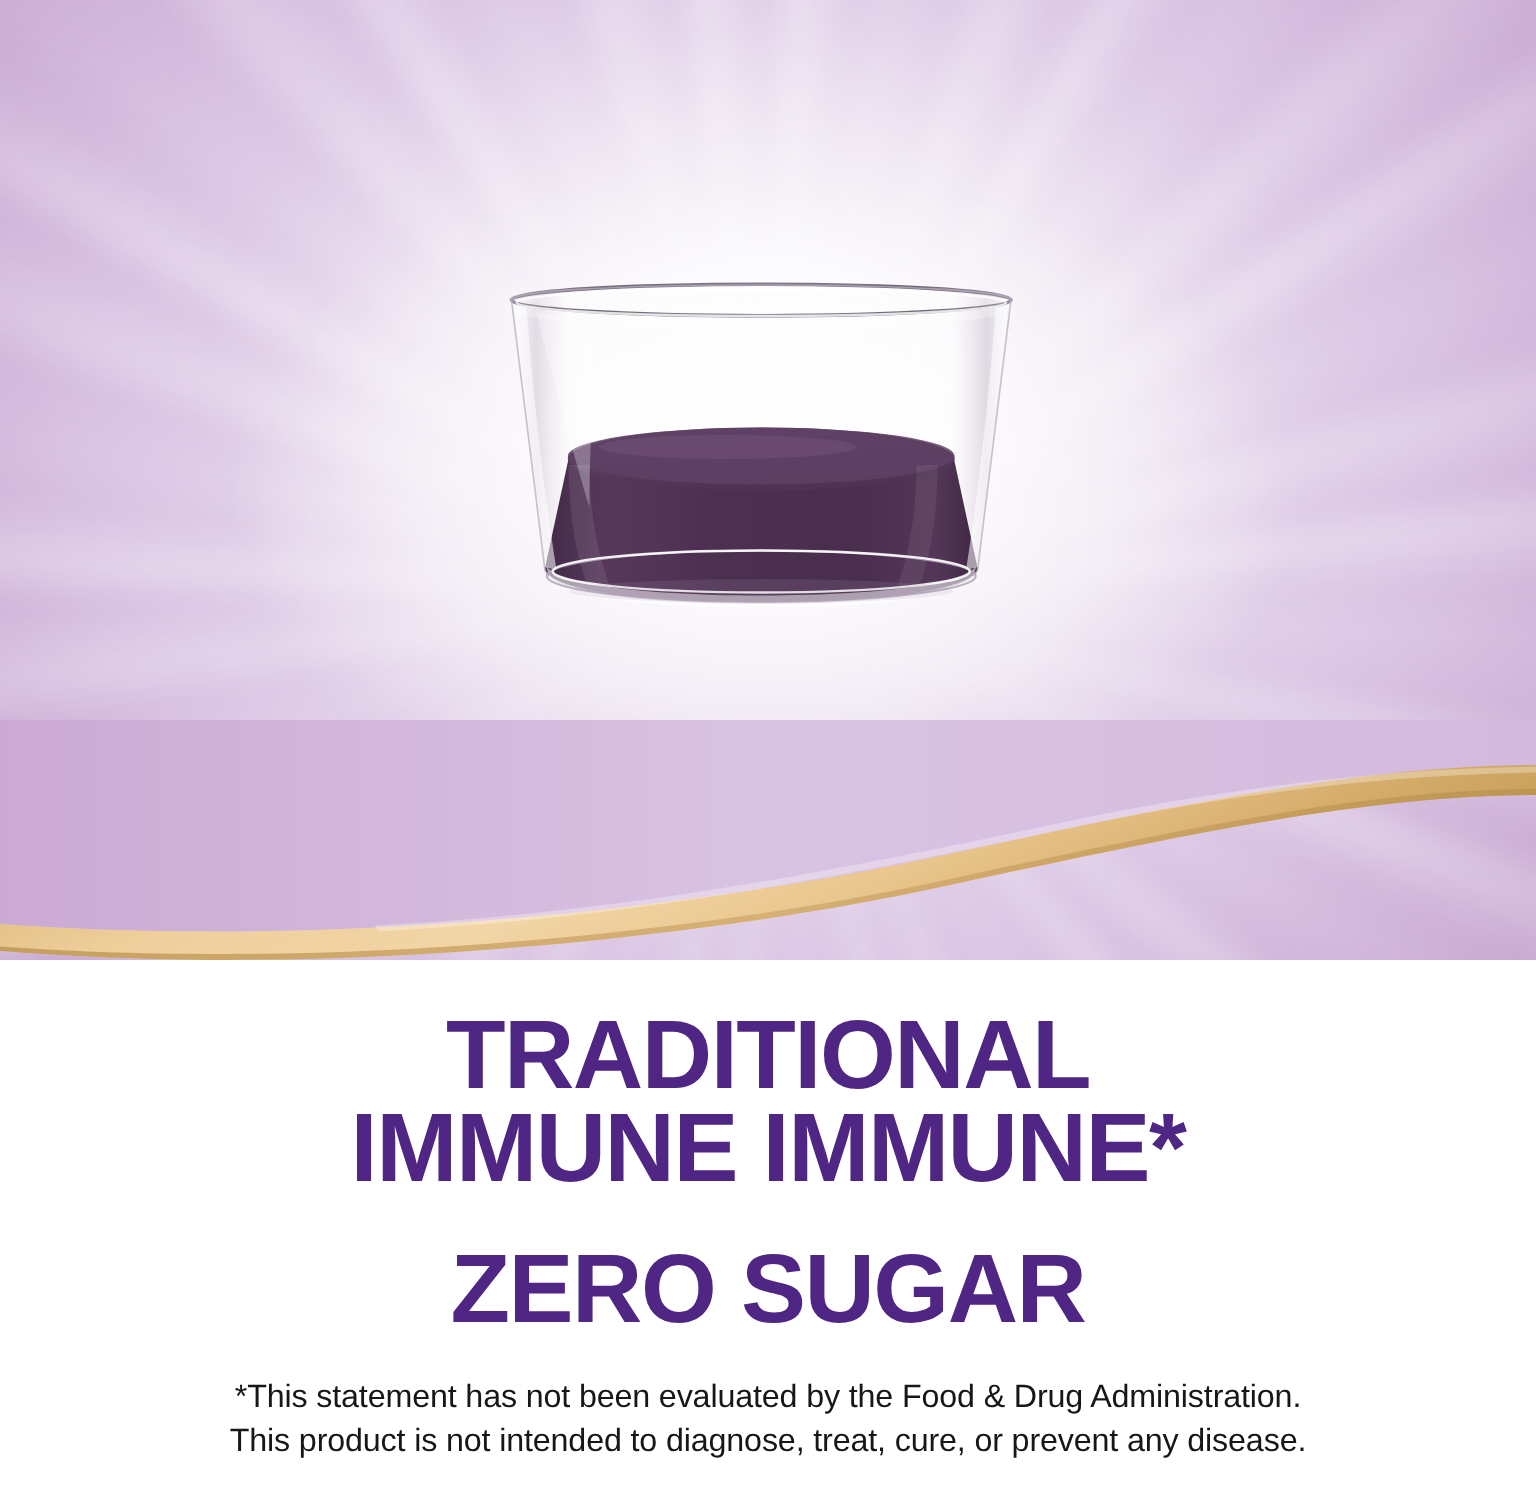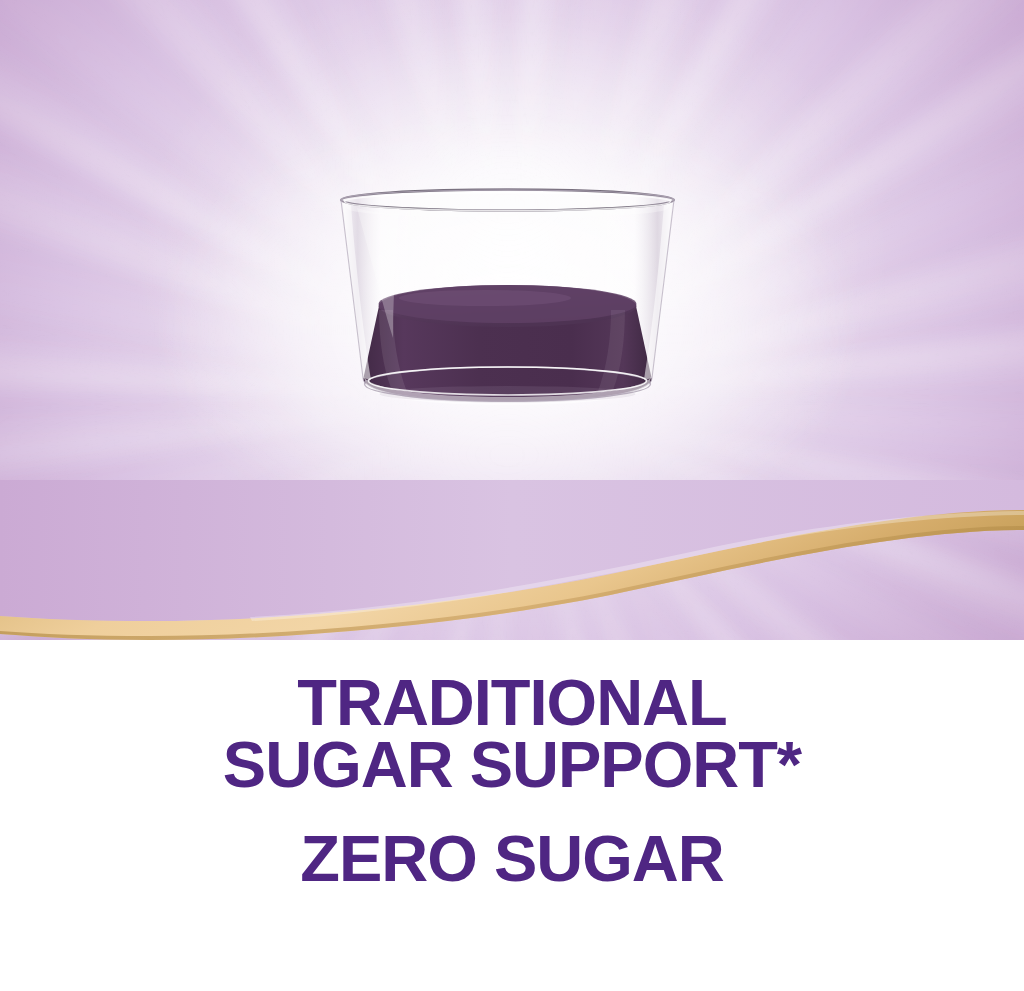--- a/index.html
+++ b/index.html
@@ -277,20 +277,24 @@
 
       <path d="M250,137 C420,128 560,100 700,70 C820,44 930,32 1024,31 L1024,35
                C932,36 824,48 704,74 C564,104 422,132 252,141 Z" fill="#ffffff" opacity="0.30"></path>
     </svg>
   </div>
 
   <div class="copy">
 
     <div class="headline">
       <span class="l1">TRADITIONAL</span>
-      <span class="l2">SUGAR SUPPORT*</span>
+      <span class="l2">IMMUNE IMMUNE*</span>
     </div>
 
     <div class="sub">ZERO SUGAR</div>
 
+    <div class="disclaimer">
+      <span>*This statement has not been evaluated by the Food &amp; Drug Administration.</span>
+      <span>This product is not intended to diagnose, treat, cure, or prevent any disease.</span>
+    </div>
 
   </div>
 </div>
 
 </body></html>

